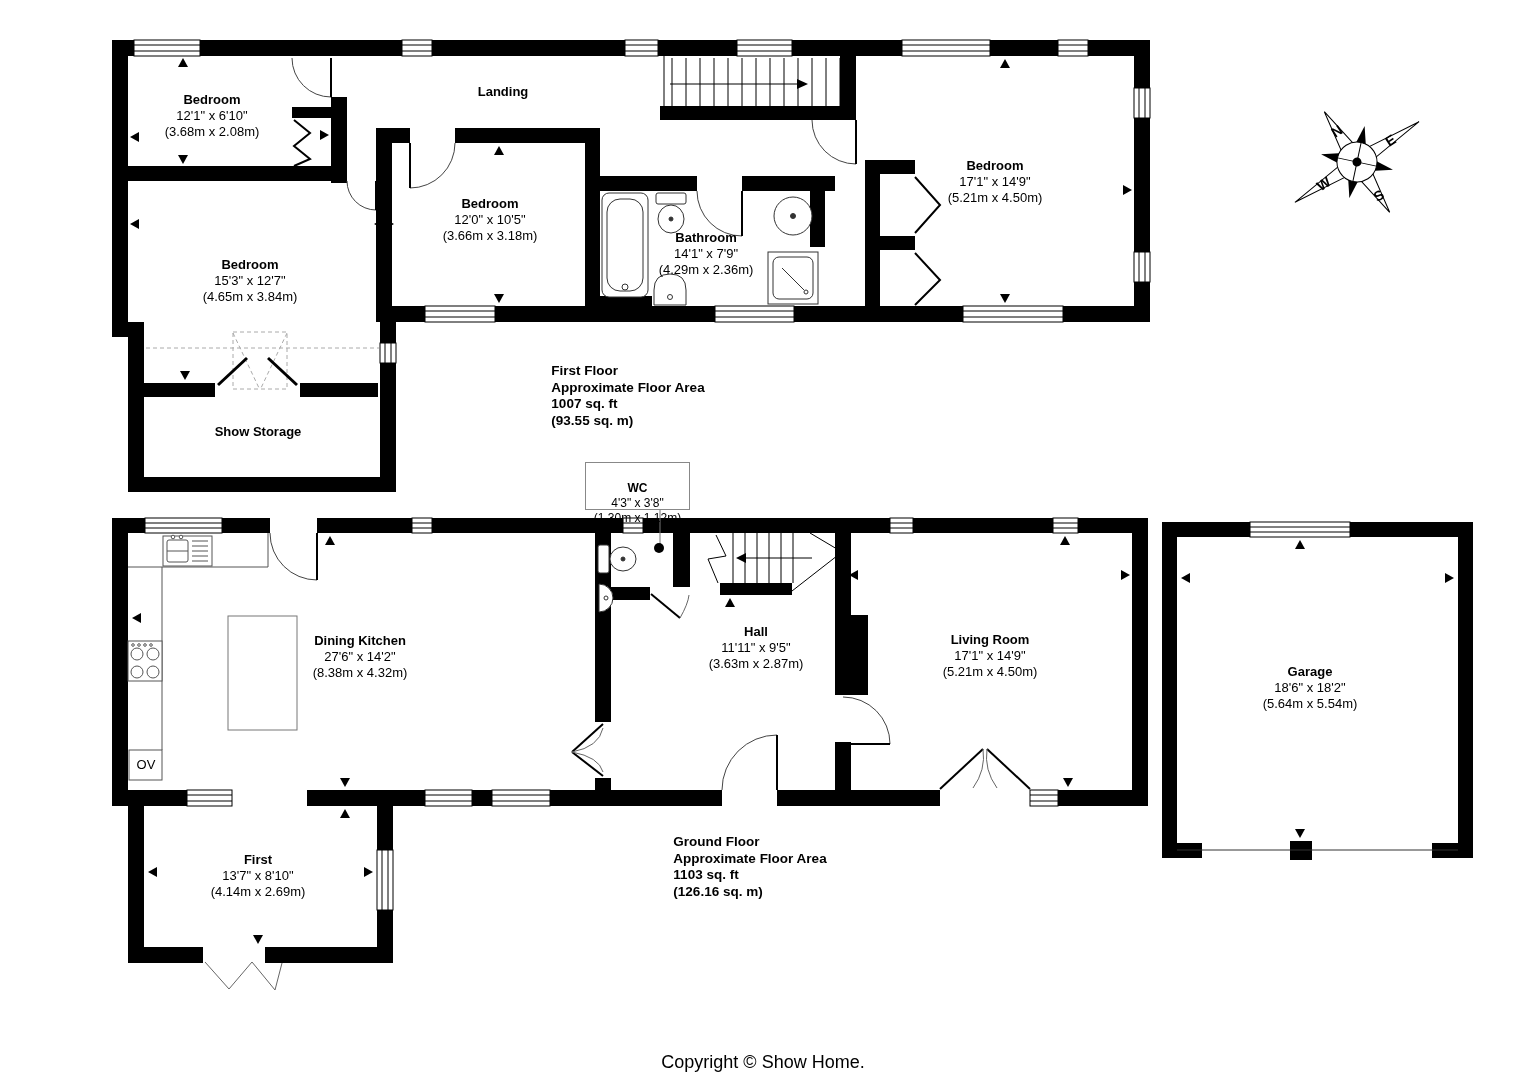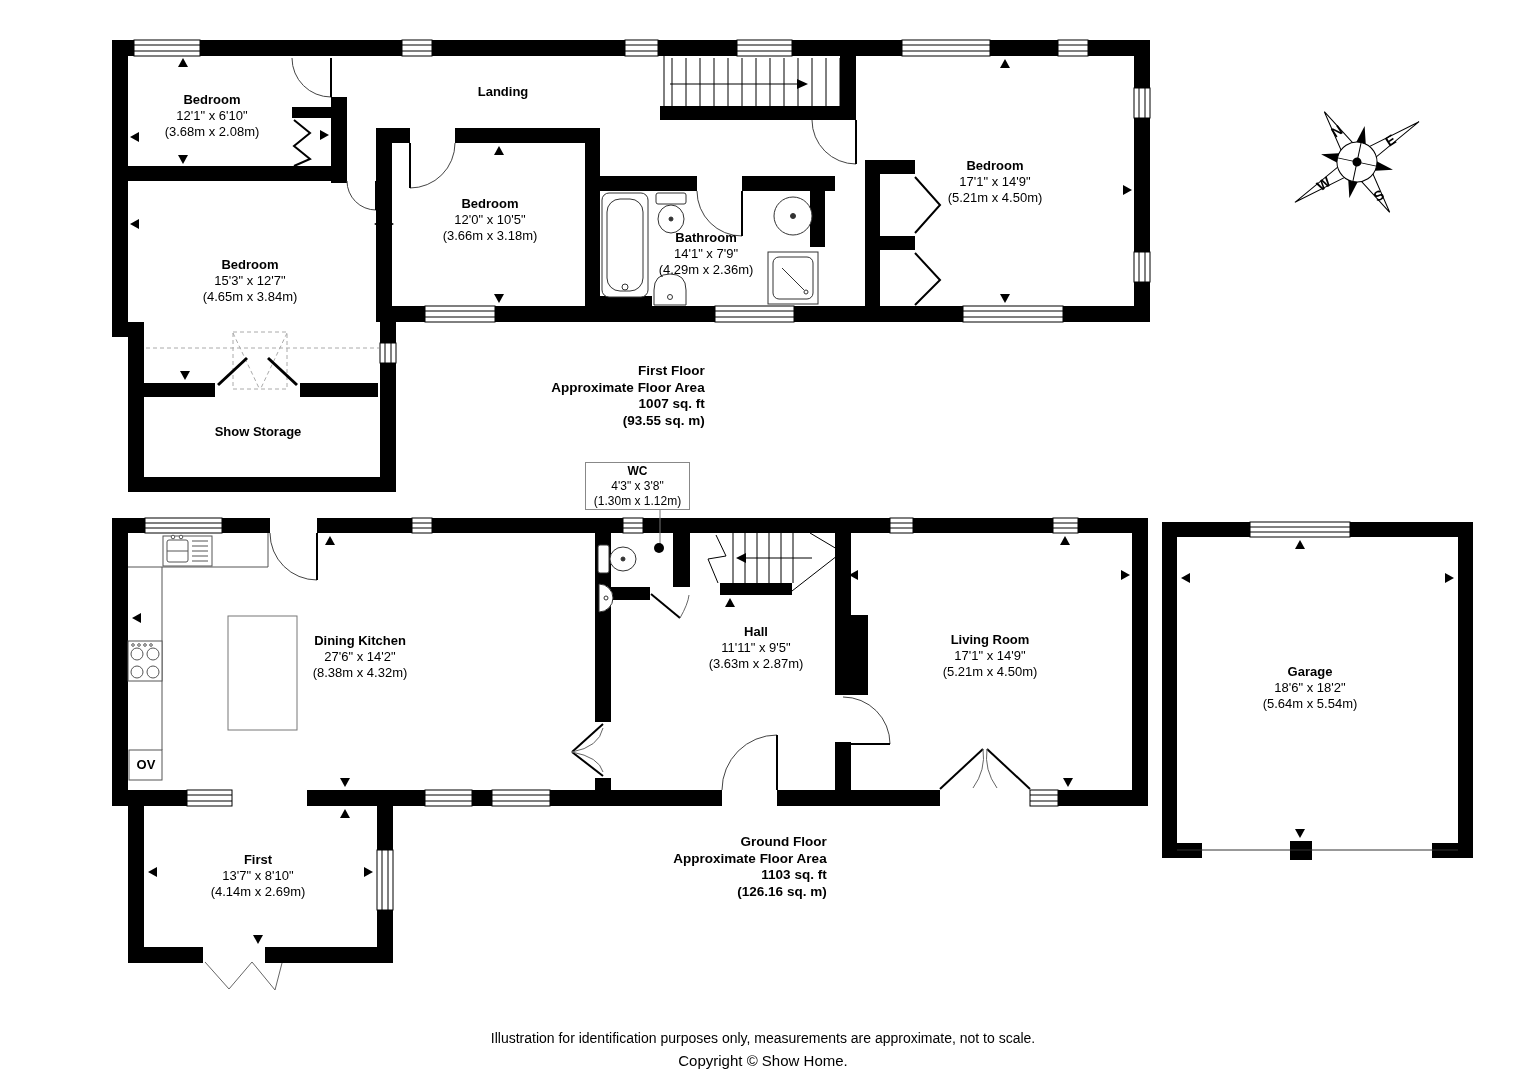--- a/index.html
+++ b/index.html
@@ -1,27 +1,27 @@
 <!DOCTYPE html>
 <html><head>
 <meta charset="utf-8">
 <style>
   html,body{margin:0;padding:0;background:#fff;}
   body{font-family:"Liberation Sans","DejaVu Sans",sans-serif;color:#000;}
   #plan{position:relative;width:1528px;height:1080px;background:#fff;overflow:hidden;}
   #plan svg{position:absolute;left:0;top:0;}
   .lbl{position:absolute;transform:translateX(-50%);text-align:center;font-size:13px;line-height:16px;white-space:nowrap;}
   .lbl .b{font-weight:700;}
-  .sum{position:absolute;transform:translateX(-50%);text-align:right;font-size:13.5px;line-height:16.5px;font-weight:700;white-space:nowrap;}
-  .wcbox{position:absolute;left:585px;top:462px;width:105px;height:48px;border:1px solid #888;background:#fff;text-align:center;font-size:12px;line-height:15px;padding-top:1px;box-sizing:border-box;}
+  .sum{position:absolute;transform:translateX(-50%);text-align:left;font-size:13.5px;line-height:16.5px;font-weight:700;white-space:nowrap;}
+  .wcbox{position:absolute;left:585px;top:462px;width:105px;height:48px;border:1px solid #888;background:#fff;text-align:center;font-size:12px;line-height:15px;padding-top:18px;box-sizing:border-box;}
   .wcbox .b{font-weight:700;}
-  .ovlbl{position:absolute;transform:translateX(-50%);font-size:13px;font-weight:700;}
+  .ovlbl{position:absolute;transform:translateX(-50%);font-size:13px;font-weight:400;}
   .footer-main{position:absolute;left:763px;transform:translateX(-50%);top:1000px;font-size:23px;font-weight:700;white-space:nowrap;}
   .footer-sub{position:absolute;left:763px;transform:translateX(-50%);top:1030px;font-size:14px;white-space:nowrap;}
-  .footer-copy{position:absolute;left:763px;transform:translateX(-50%);top:1052px;font-size:15px;white-space:nowrap;}
+  .footer-copy{position:absolute;left:763px;transform:translateX(-50%);top:1052px;font-size:18px;white-space:nowrap;}
 </style>
 </head>
 <body>
 
 <div id="plan">
 
 <svg width="1528" height="1080" viewBox="0 0 1528 1080">
 
   <g fill="#000">
     <rect x="112" y="40" width="1038" height="16"></rect>
@@ -450,16 +450,15 @@
   </div>
   <div class="ovlbl" style="left:146px;top:757px">OV</div>
 
   <div class="sum" style="left:750px;top:834px">
     <div>Ground Floor</div>
     <div>Approximate Floor Area</div>
     <div>1103 sq. ft</div>
     <div>(126.16 sq. m)</div>
   </div>
 
-  <div class="footer-sub">Illustration for identification purposes only, measurements are approximate, not to scale.</div>
   <div class="footer-copy">Copyright © Show Home.</div>
 
 </div>
 
 </body></html>

